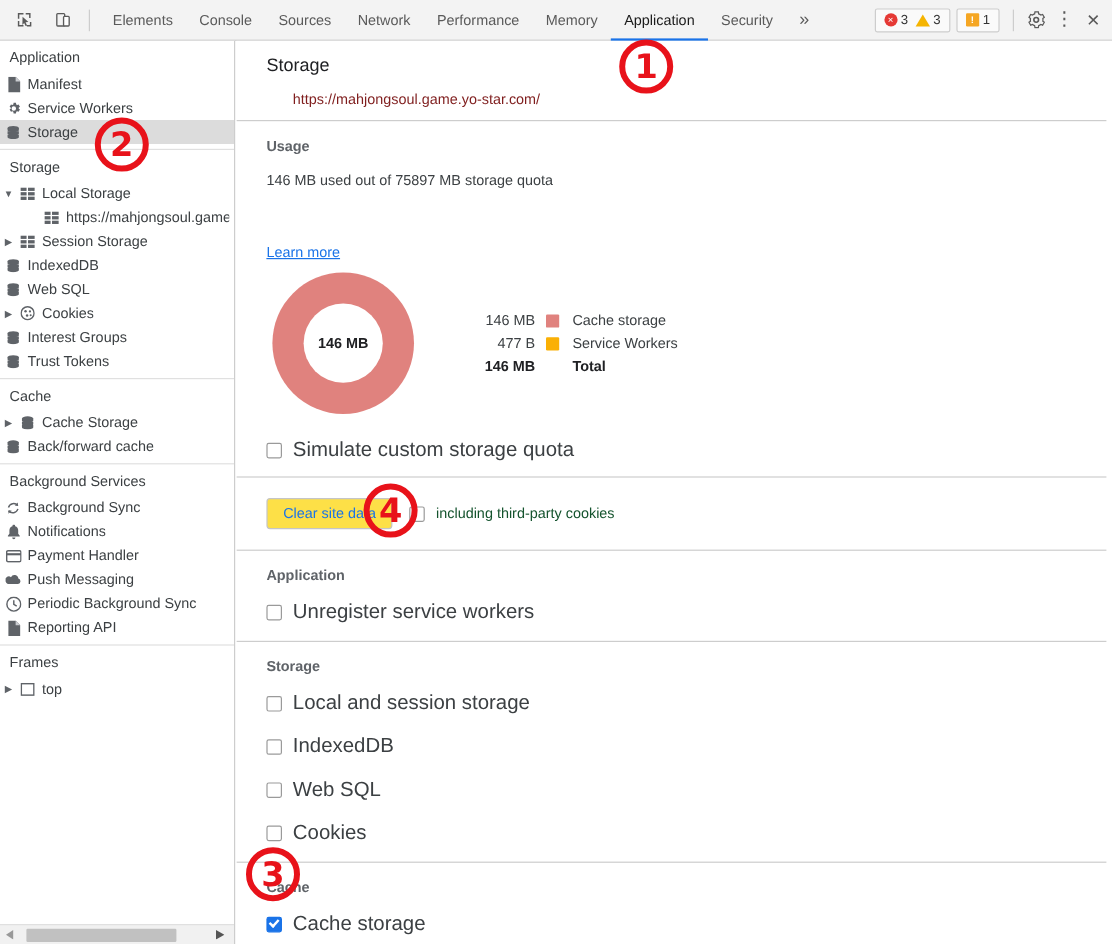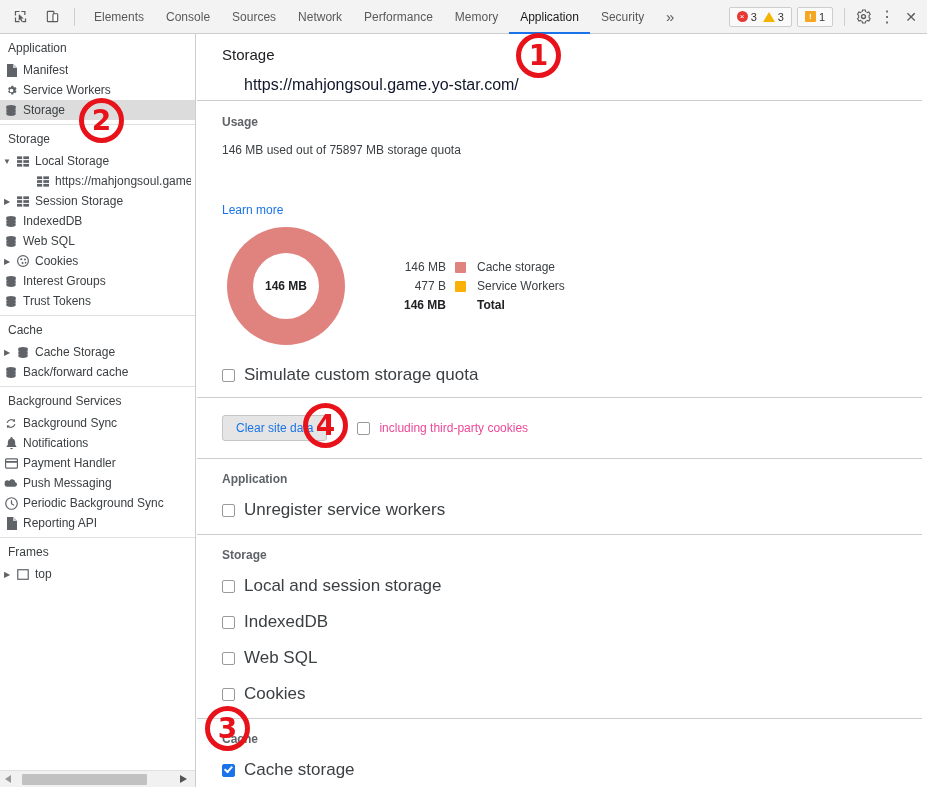--- a/index.html
+++ b/index.html
@@ -192,35 +192,36 @@
   }
   .panel-header {
     padding: 12px 0 0 25px;
     height: 66px;
   }
   .panel-title {
     font-size: 15px; color: #202124;
     margin-bottom: 13px;
   }
   .panel-url {
-    font-size: 16px; color: #0f172a; padding-left: 22px;
+    font-size: 12px; color: #7f1d1d; padding-left: 22px;
   }
   .hrule {
     height: 1px;
     background: #cdcdcd;
     margin-right: 5px;
   }
   .section { padding: 14px 0 12px 25px; }
   .sec-heading {
     font-size: 12px; font-weight: bold; color: #5f6368;
     margin-bottom: 14px;
   }
   .usage-text { font-size: 12px; color: #3c4043; margin-bottom: 14px; }
   .learn-more {
     font-size: 12px; color: #1a73e8;
+    text-decoration: underline;
     cursor: pointer;
     display: inline-block;
     margin-bottom: 10px;
     margin-top: 32px;
   }
   .chart-row { display: flex; align-items: center; }
   .donut-wrap {
     position: relative;
     width: 118px; height: 118px;
     margin-left: 5px;
@@ -285,31 +286,31 @@
     border-width: 0 2px 2px 0;
     transform: rotate(42deg) translate(-1px,-1px);
   }
   .clear-row {
     display: flex; align-items: center;
     padding: 17px 0 17px 25px;
   }
   .clear-btn {
     border: 1px solid #c5c5c5;
     border-radius: 3px;
-    background: #e5e5e5;
+    background: #fde047;
     color: #1a73e8;
     font-size: 12px;
     padding: 5px 13px;
     cursor: pointer;
     font-family: "Liberation Sans", sans-serif;
   }
   .third-party {
     display: flex; align-items: center;
-    margin-left: 30px;
-    font-size: 12px; color: #ec4899;
+    margin-left: 14px;
+    font-size: 12px; color: #14532d;
     cursor: pointer;
     justify-content: space-between;
   }
   .sub-section { padding: 13px 0 14px 25px; }
   .footer-fill {
     background: #f1f1f1;
     height: 51px;
     border-top: 1px solid #cdcdcd;
     border-bottom: 1px solid #cdcdcd;
     margin-top: 0;

